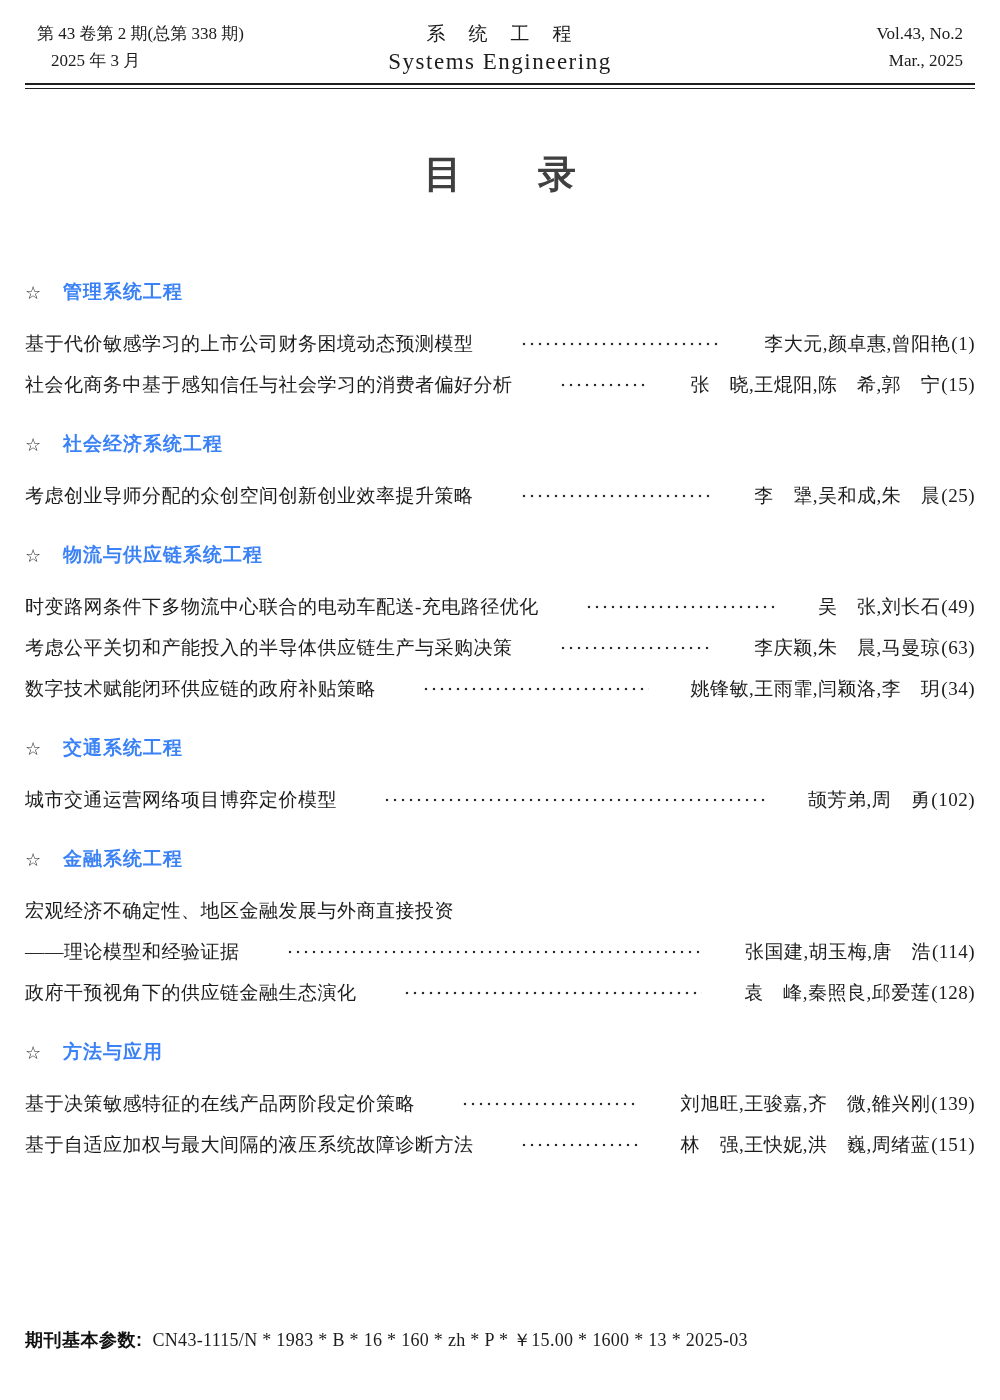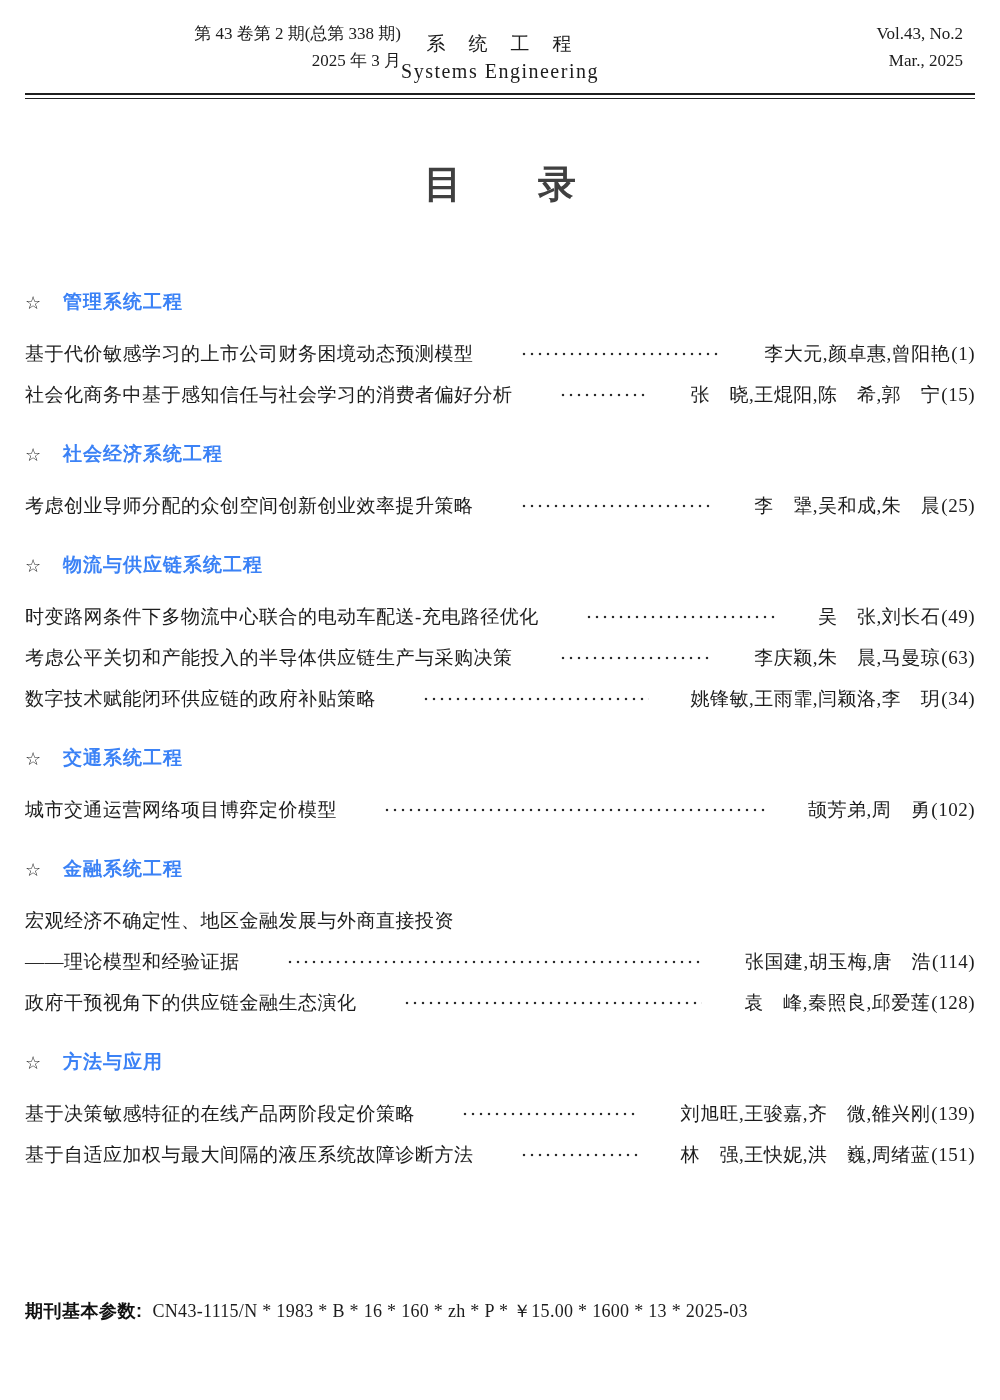--- a/index.html
+++ b/index.html
@@ -15,25 +15,25 @@
     overflow: hidden;
   }
   
   .hdr {
     display: grid;
     grid-template-columns: 1fr auto 1fr;
     align-items: start;
     padding: 2px 12px 0 12px;
   }
   .hdr .line { font-size: 17px; line-height: 27px; white-space: nowrap; }
-  .hdr-left  { text-align: right; }
+  .hdr-left  { text-align: left; }
   .hdr-left .line2 { padding-left: 14px; }
-  .hdr-center { text-align: center; margin-top: 10px; }
+  .hdr-center { text-align: center; }
   .hdr-center .cn { font-size: 19px; line-height: 28px; letter-spacing: 2px; }
-  .hdr-center .en { font-size: 20px; line-height: 27px; letter-spacing: 1.5px; }
+  .hdr-center .en { font-size: 23px; line-height: 27px; letter-spacing: 1.5px; }
   .hdr-right { text-align: right; }
   .rule {
     margin-top: 8px;
     height: 6px;
     border-top: 2.5px solid #1f1f1f;
     border-bottom: 1.5px solid #1f1f1f;
   }
   
   .toc-title {
     margin-top: 62px;
@@ -76,21 +76,21 @@
     background-image: radial-gradient(circle, #2b2b2b 1.4px, rgba(0,0,0,0) 1.6px);
     background-size: 8px 8px;
     background-repeat: repeat-x;
     background-position: 2px center;
   }
   .e-right { flex: none; text-align: right; letter-spacing: 0.5px; }
   .e-page { margin-left: 1px; }
   
   .pfooter {
     position: absolute;
-    left: 25px; right: 25px; top: 1299px;
+    left: 25px; right: 25px; top: 1328px;
     font-size: 18px; white-space: nowrap;
   }
   .f-label {
     font-family: "Liberation Sans", sans-serif;
     font-weight: 700; color: #111; letter-spacing: 0.5px;
   }
   .f-value { margin-left: 10px; letter-spacing: 0.3px; }
 </style>
 </head>
 <body>

